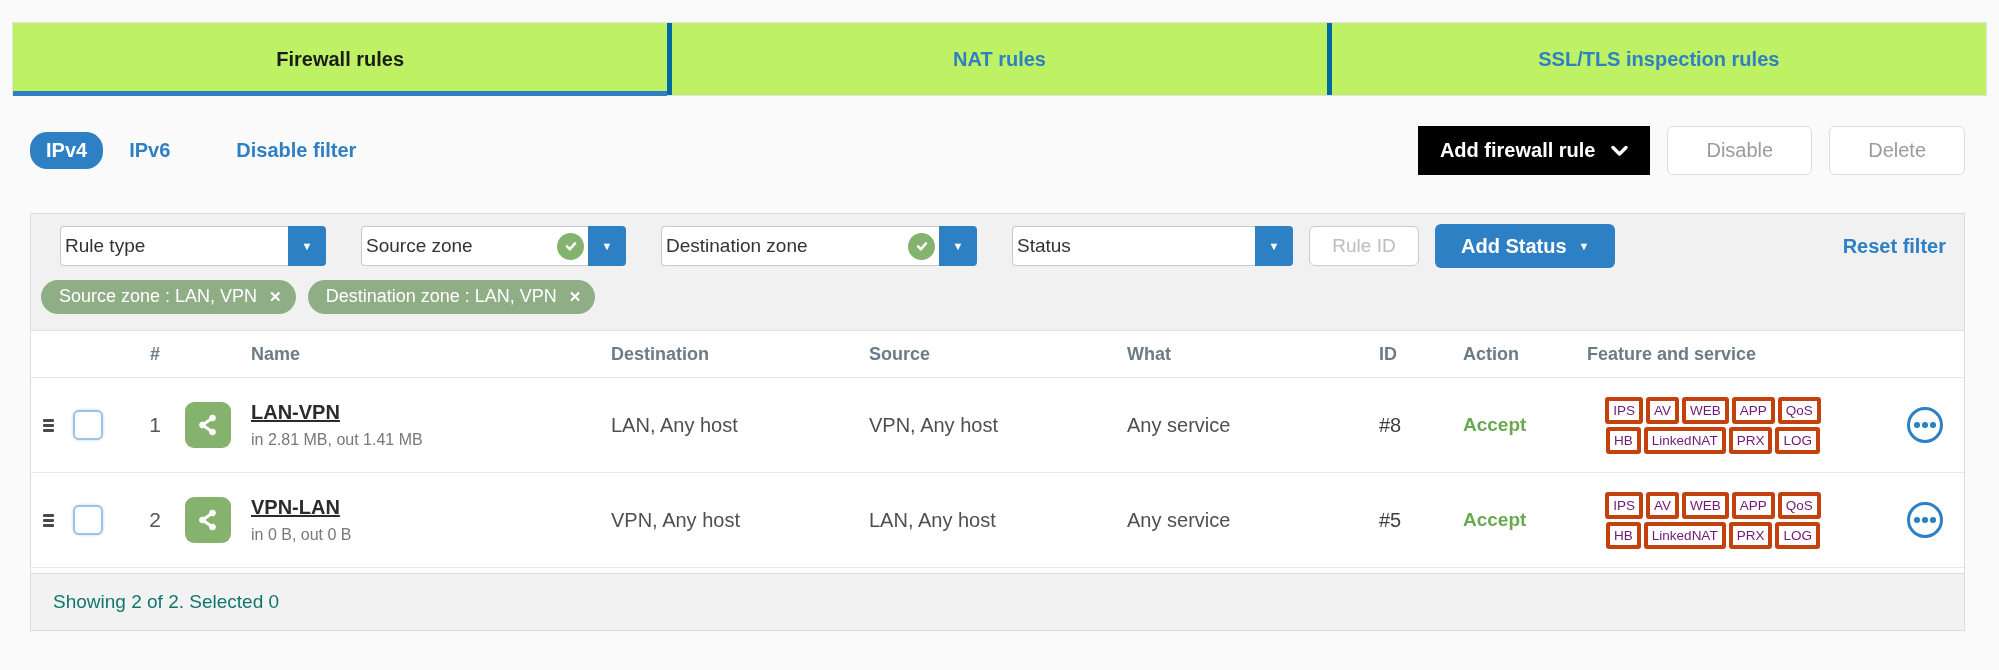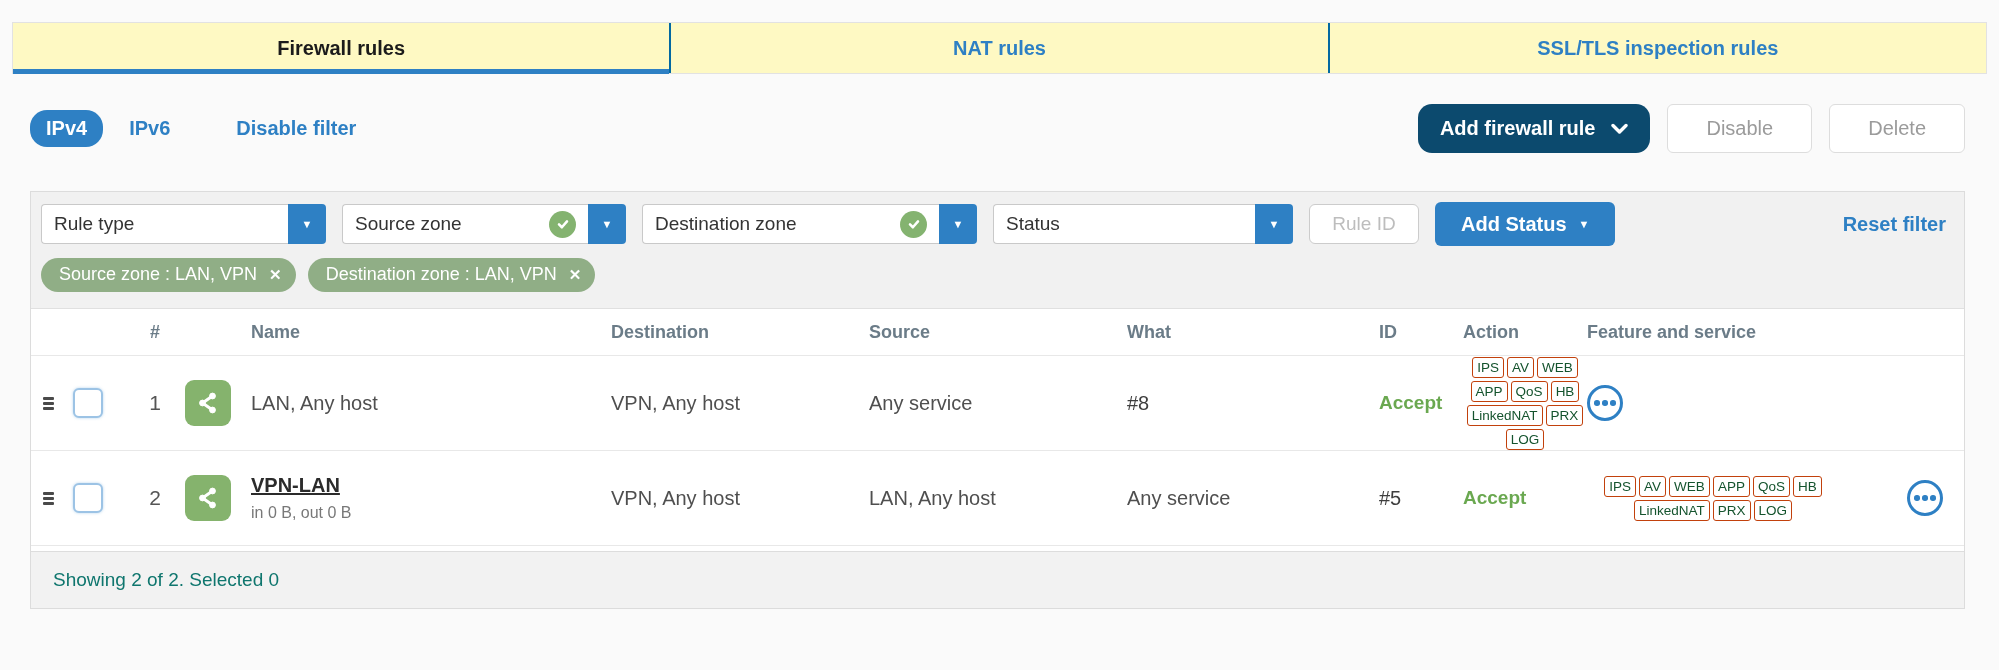--- a/index.html
+++ b/index.html
@@ -1,45 +1,45 @@
 <!DOCTYPE html>
 <html><head>
 <meta charset="utf-8">
 <style>
   * { box-sizing: border-box; margin: 0; padding: 0; }
   html,body { width:1999px; height:670px; }
   body { font-family: "Liberation Sans", sans-serif; background:#fafafa; overflow:hidden; }
   .screen { position:relative; width:1999px; height:670px; background:#fafafa; }
 
   
-  .tabbar { margin:22px 12px 0 12px; height:52px; background:#fef9c3; border:1px solid #e2e2e2; display:flex; }
+  .tabbar { margin:22px 12px 0 12px; height:74px; background:#bef264; border:1px solid #e2e2e2; display:flex; }
   .tab { flex:1; position:relative; display:flex; align-items:center; justify-content:center;
          font-size:20px; font-weight:bold; color:#2e80c4; cursor:pointer; }
-  .tab + .tab { border-left:2px solid #0369a1; }
+  .tab + .tab { border-left:5px solid #0369a1; }
   .tab.active { color:#1b1b1b; }
   .tab-underline { position:absolute; left:0; bottom:-1px; width:100%; height:5px; background:#2e80c4; }
 
   
   .toolbar { margin:30px 34px 0 30px; display:flex; align-items:center; }
   .pill { background:#2e80c4; color:#fff; font-weight:bold; font-size:20px; padding:7px 16px; border-radius:17px; }
   .link-ipv6 { color:#2e80c4; font-weight:bold; font-size:20px; margin-left:26px; }
   .link-disable-filter { color:#2e80c4; font-weight:bold; font-size:20px; margin-left:66px; }
   .toolbar-right { margin-left:auto; display:flex; gap:17px; }
-  .btn-primary { background:#0c4a6e; color:#fff; border:none; border-radius:14px; font-weight:bold;
+  .btn-primary { background:#000000; color:#fff; border:none; border-radius:0; font-weight:bold;
                  font-size:20px; padding:12px 22px; display:flex; align-items:center; gap:16px;
                  font-family:"Liberation Sans",sans-serif; cursor:pointer; }
   .btn-secondary { background:#fff; color:#9b9b9b; border:1px solid #ddd; border-radius:6px;
                    font-size:20px; padding:12px 38px; font-family:"Liberation Sans",sans-serif; cursor:pointer; }
 
   
   .panel { margin:38px 34px 0 30px; border:1px solid #dcdcdc; background:#f1f1f1; }
   .filter-row { display:flex; align-items:center; padding:10px 10px 8px 10px; gap:16px; }
   .dropdown { height:40px; display:flex; cursor:pointer; }
   .dd-main { flex:1; background:#fff; border:1px solid #c9c9c9; border-right:none; border-radius:4px 0 0 4px;
-             display:flex; align-items:center; padding:0 12px; font-size:19px; color:#333; }
+             display:flex; align-items:center; padding:0 4px; font-size:19px; color:#333;margin-left:19px; }
   .dd-check { margin-left:auto; width:27px; height:27px; border-radius:50%; background:#84b370;
               display:flex; align-items:center; justify-content:center; }
   .dd-arrow { width:38px; background:#2e80c4; border-radius:0 4px 4px 0; display:flex;
               align-items:center; justify-content:center; color:#fff; font-size:12px; }
   .ruleid-input { width:110px; height:40px; border:1px solid #ccc; border-radius:6px; text-align:center;
                   font-size:19px; color:#444; font-family:"Liberation Sans",sans-serif; background:#fff; }
   .ruleid-input::placeholder { color:#bdbdbd; }
   .btn-addfilter { background:#2e80c4; color:#fff; border:none; border-radius:6px; font-weight:bold;
                    font-size:20px; height:44px; padding:0 26px; display:flex; align-items:center; gap:12px;
                    font-family:"Liberation Sans",sans-serif; cursor:pointer; }
@@ -64,21 +64,21 @@
   .checkbox { width:30px; height:30px; background:#fff; border:2px solid #9cc3e5; border-radius:6px;
               box-shadow:0 0 3px rgba(120,175,220,.55); cursor:pointer; }
   .rownum { text-align:center; font-size:21px; color:#555; }
   .rule-icon { width:46px; height:46px; border-radius:9px; background:#85b36d; display:flex;
                align-items:center; justify-content:center; }
   .name-cell .rule-name { font-size:20px; font-weight:bold; color:#2b2b2b; text-decoration:underline; cursor:pointer; }
   .name-cell .rule-traffic { font-size:16px; color:#787878; margin-top:7px; }
   .id-cell { font-size:20px; color:#3f3f3f; }
   .action-cell { color:#6aa850; font-weight:bold; font-size:19px; }
   .features { display:flex; flex-wrap:wrap; justify-content:center; gap:3px; max-width:252px; }
-  .badge { border:1px solid #c2410c; border-radius:3px; padding:0 4px; font-size:13.5px; line-height:19px; color:#14532d; }
+  .badge { border:4px solid #c2410c; border-radius:3px; padding:0 4px; font-size:13.5px; line-height:19px; color:#701a75; }
   .menu-btn { width:36px; height:36px; border-radius:50%; border:3px solid #2e80c4; display:flex;
               align-items:center; justify-content:center; gap:2.5px; cursor:pointer; background:#fff; }
   .menu-btn i { width:5.5px; height:5.5px; border-radius:50%; background:#2e80c4; }
 
   .tfoot { background:#f2f2f2; border-top:1px solid #ddd; padding:17px 22px; font-size:19px; color:#0f766e; }
 </style>
 </head>
 <body>
 
 <div class="screen">
@@ -211,20 +211,24 @@
         <div class="rule-icon">
           <svg width="24" height="24" viewBox="0 0 24 24">
               <g fill="#fff" stroke="#fff">
                 <circle cx="16.5" cy="5" r="2.9"></circle>
                 <circle cx="6.5" cy="12" r="2.9"></circle>
                 <circle cx="16.5" cy="19" r="2.9"></circle>
                 <path d="M6.5 12 L16.5 5 M6.5 12 L16.5 19" stroke-width="3" fill="none"></path>
               </g>
             </svg>
         </div>
+      </div>
+      <div class="name-cell">
+        <div class="rule-name">LAN-VPN</div>
+        <div class="rule-traffic">in 2.81 MB, out 1.41 MB</div>
       </div>
       <div class="cell">LAN, Any host</div>
       <div class="cell">VPN, Any host</div>
       <div class="cell">Any service</div>
       <div class="id-cell">#8</div>
       <div class="action-cell">Accept</div>
       <div class="features">
         <span class="badge">IPS</span>
         <span class="badge">AV</span>
         <span class="badge">WEB</span>

